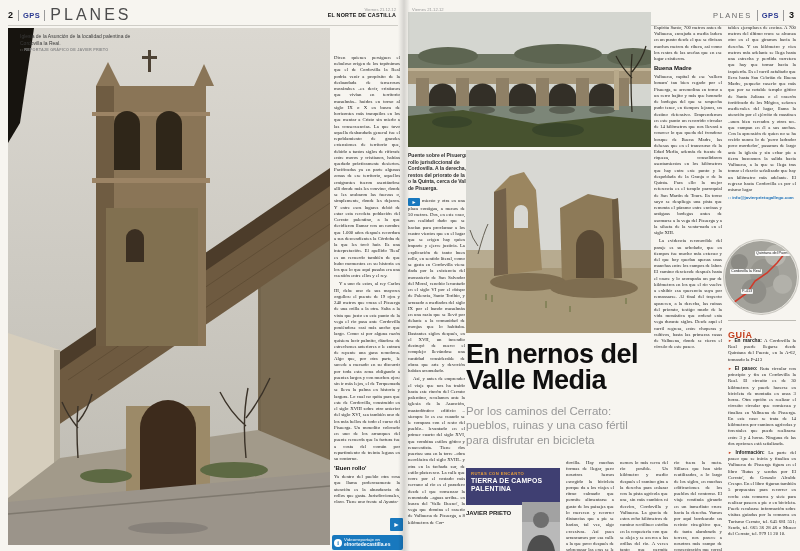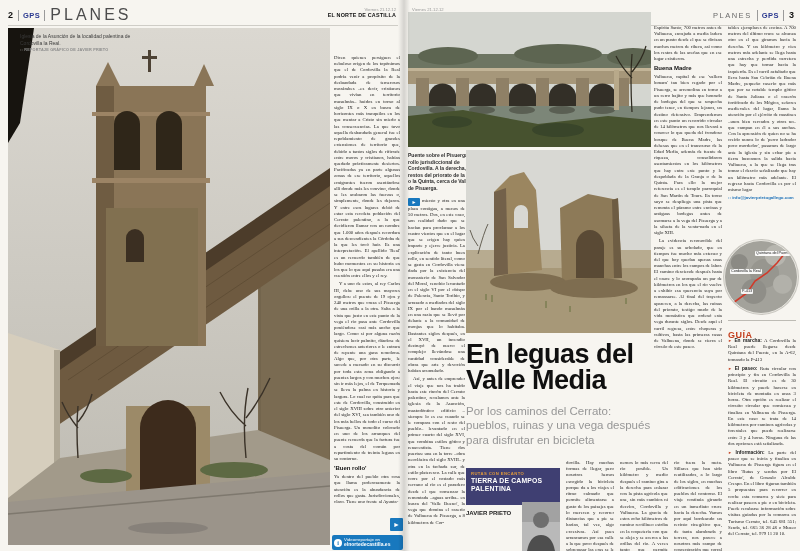--- a/index.html
+++ b/index.html
@@ -224,24 +224,24 @@
       <g stroke="#67713f" stroke-width="1">
         <path d="M20 150 v-6 M26 152 v-7 M80 158 v-7 M160 154 v-6 M104 162 v-6"></path>
       </g>
       <g stroke="#4a4436" stroke-width="1" fill="none" opacity=".8">
         <path d="M12 104 q6 -22 10 -30 M12 96 q-6 -8 -8 -16"></path>
       </g>
     </svg>
   </div>
 
   <div class="headline">
-    <div>En leguas del</div>
+    <div>En nernos del</div>
     <div>Valle Media</div>
   </div>
-  <div class="standfirst">Por los caminos del Cerrato: pueblos, ruinas y una vega después para disfrutar en bicicleta</div>
+  <div class="standfirst">Por los caminos del Cerrato: pueblos, ruinas y una caso fértil para disfrutar en bicicleta</div>
 
   <div class="byline-box">
     <div class="kicker">RUTAS CON ENCANTO</div>
     <div class="series">TIERRA DE CAMPOS PALENTINA</div>
   </div>
   <div class="author-name">JAVIER PRIETO</div>
   <div class="author-photo">
     <svg viewBox="0 0 38 49" preserveAspectRatio="none">
       <rect width="38" height="49" fill="#b9b9b9"></rect>
       <rect width="38" height="20" fill="#a2a2a2"></rect>

